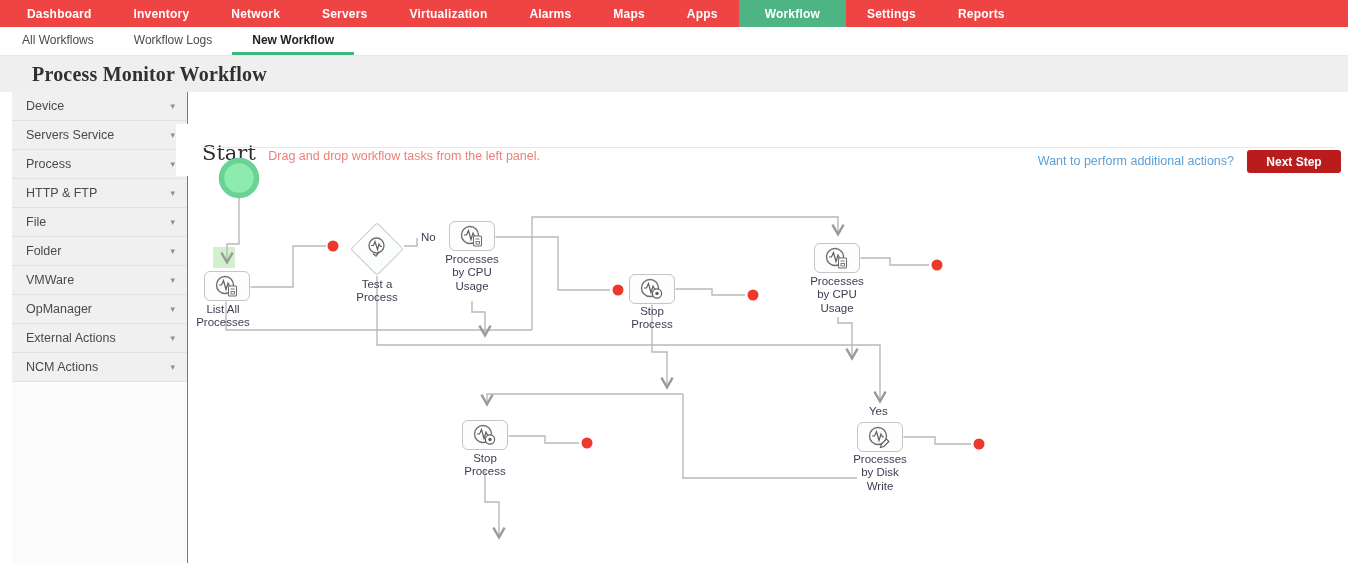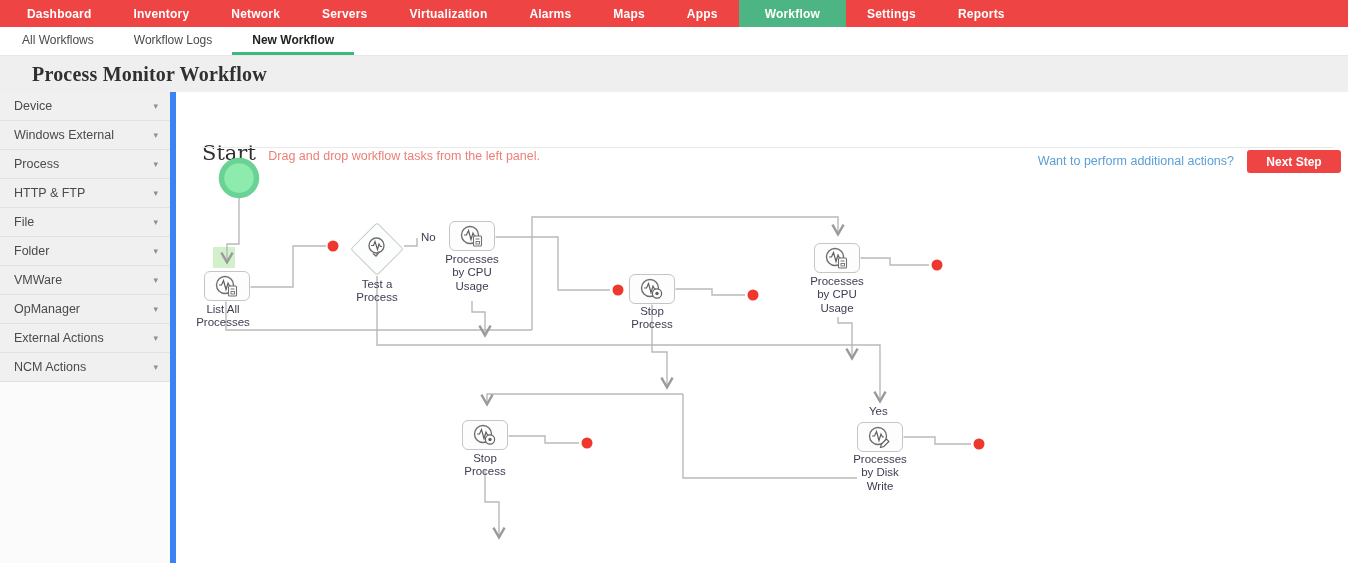--- a/index.html
+++ b/index.html
@@ -16,32 +16,32 @@
   .tabbar { position:absolute; left:0; top:27px; width:100%; height:29px; background:#ffffff; border-bottom:1px solid #e8e8e8; display:flex; }
   .tab { font-size:12px; color:#4a4a4a; padding:0 20px; display:flex; align-items:center; cursor:pointer; border-bottom:3px solid transparent; margin-top:0; }
   .tab.first { margin-left:2px; }
   .tab.active { color:#222; font-weight:700; border-bottom:3px solid #3cb87f; }
 
   
   .titlebar { position:absolute; left:0; top:56px; width:100%; height:36px; background:#efefef; display:flex; align-items:center; }
   .titlebar h1 { font-family:Liberation Serif, serif; font-size:20px; font-weight:600; color:#303030; margin-left:32px; letter-spacing:.2px; }
 
   
-  .sidebar { position:absolute; left:0; top:92px; width:176px; height:471px; background:#fbfbfb; border-right:6px solid #3b82f6; }
+  .sidebar { position:absolute; left:12px; top:92px; width:176px; height:471px; background:#fbfbfb; border-right:1px solid #3b82f6; }
   .side-item { height:29px; background:#f0f0f1; border-bottom:1px solid #e2e2e3; display:flex; align-items:center; padding:0 12px 0 14px; font-size:12.5px; color:#4a4a4a; cursor:pointer; }
   .side-item .lbl { flex:1; }
   .side-item .chev { color:#8f8f8f; font-size:9px; }
 
   
   .canvas-head { position:absolute; left:176px; top:92px; right:0; height:52px; background:#fff;margin-top:32px; }
   .start-line { position:absolute; left:26px; top:17px; white-space:nowrap; }
   .start-word { font-family:"DejaVu Serif", serif; font-size:21px; color:#2f2f2f; font-weight:500; }
   .hint { font-size:12.5px; color:#ec7f78; margin-left:8px; }
   .actions-link { position:absolute; right:114px; top:30px; font-size:12.5px; color:#5b9fd6; cursor:pointer; white-space:nowrap; }
-  .next-btn { position:absolute; right:7px; top:26px; width:94px; height:23px; background:#ef4444; border:none; border-radius:3px; color:#fff; font-size:12px; font-weight:700; cursor:pointer; font-family:"Liberation Sans", sans-serif; }
+  .next-btn { position:absolute; right:7px; top:26px; width:94px; height:23px; background:#b91c1c; border:none; border-radius:3px; color:#fff; font-size:12px; font-weight:700; cursor:pointer; font-family:"Liberation Sans", sans-serif; }
   .head-divider { position:absolute; left:202px; right:14px; top:147px; height:1px; background:#e9e9e9; }
 
   
   svg.wires { position:absolute; left:0; top:0; width:1348px; height:563px; }
   .wf-node { position:absolute; width:46px; height:30px; background:#fdfdfd; border:1px solid #c5c5c5; border-radius:6px; display:flex; align-items:center; justify-content:center; cursor:move; box-shadow:0 0 0 1px rgba(255,255,255,.5); }
   .wf-diamond { position:absolute; width:38px; height:38px; background:#fcfdfd; border:1px solid #c8c8c8; border-radius:3px; transform:rotate(45deg); cursor:move; }
   .wf-icon-float { position:absolute; width:28px; height:26px; }
   .wf-label { position:absolute; transform:translateX(-50%); text-align:center; font-size:11.5px; color:#3d3d52; line-height:1.16; }
   .branch-label { position:absolute; font-size:11.5px; color:#3d3d52; }
   .drop-hl { position:absolute; left:213px; top:247px; width:22px; height:21px; background:#cdeec5; opacity:.9; }
@@ -74,21 +74,21 @@
   <div class="titlebar">
     <h1>Process Monitor Workflow</h1>
   </div>
 
   <div class="sidebar">
     <div class="side-item">
         <span class="lbl">Device</span>
         <span class="chev">▾</span>
       </div>
     <div class="side-item">
-        <span class="lbl">Windows External</span>
+        <span class="lbl">Servers Service</span>
         <span class="chev">▾</span>
       </div>
     <div class="side-item">
         <span class="lbl">Process</span>
         <span class="chev">▾</span>
       </div>
     <div class="side-item">
         <span class="lbl">HTTP &amp; FTP</span>
         <span class="chev">▾</span>
       </div>

